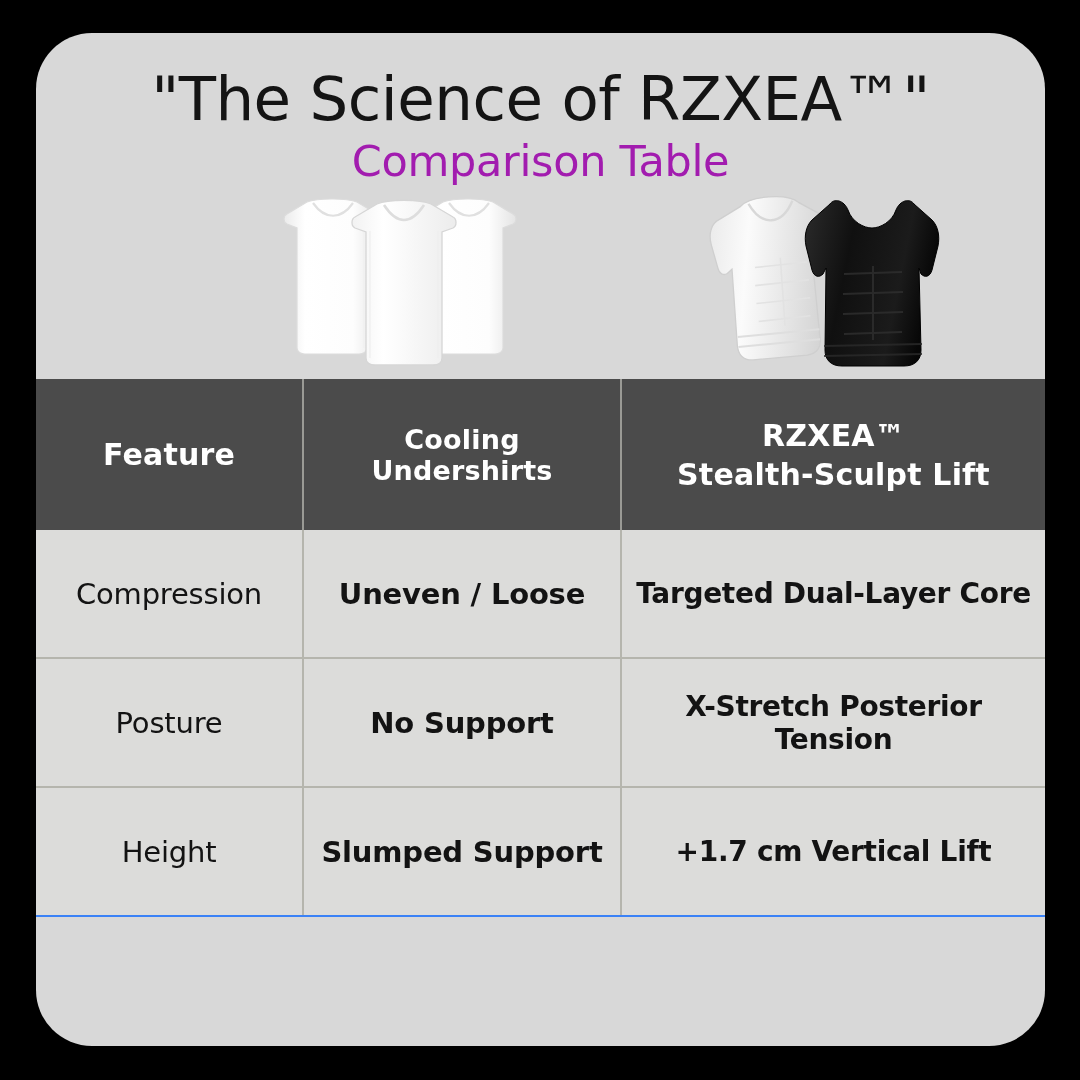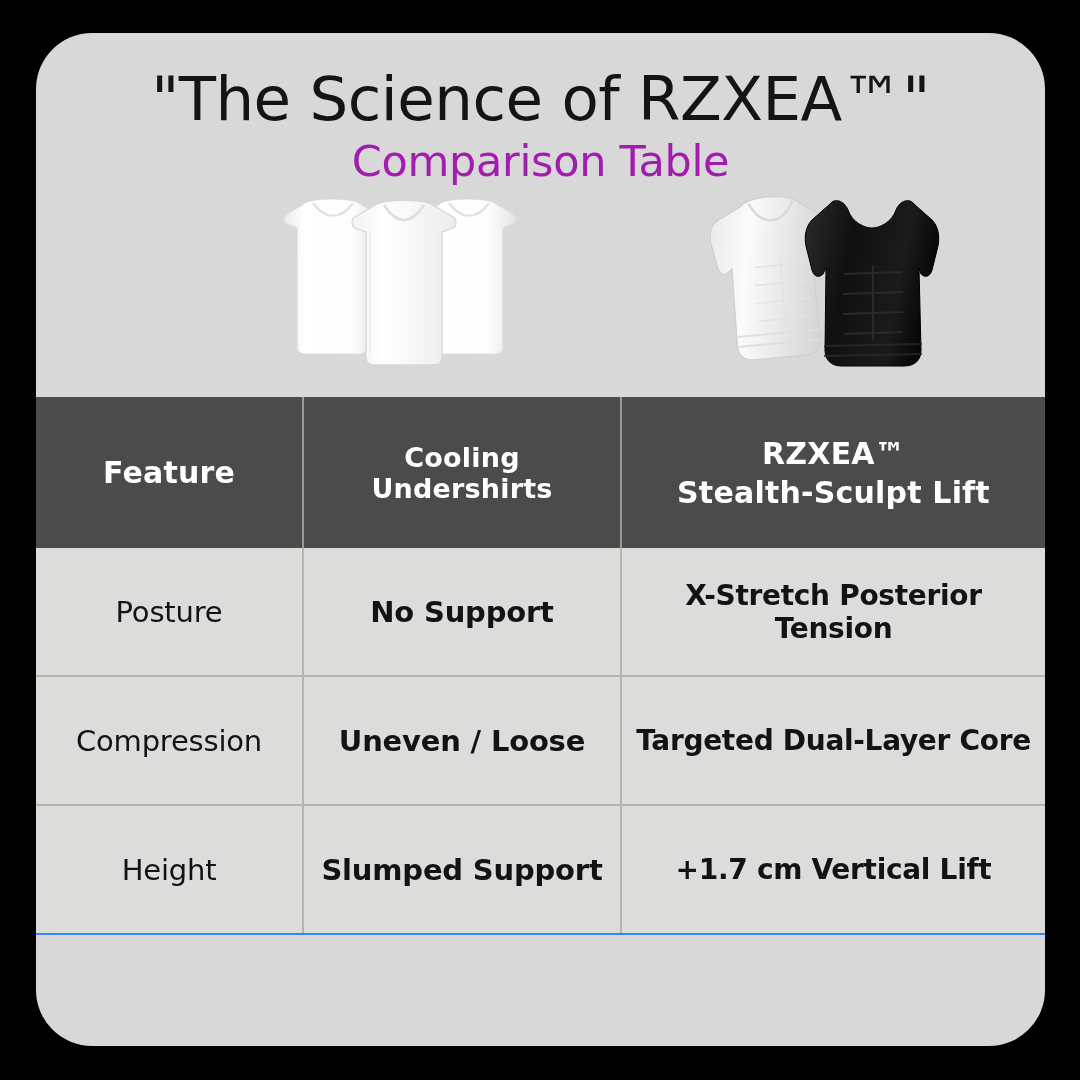--- a/index.html
+++ b/index.html
@@ -75,21 +75,21 @@
   #rzxea-product-image {
     left: 668px;
     width: 250px;
   }
   .product-group svg { display: block; }
 
   
   #comparison-table {
     position: absolute;
     left: 0;
-    top: 364px;
+    top: 346px;
     width: 1009px;
     border-collapse: collapse;
     table-layout: fixed;
   }
   #comparison-table col.c-feature  { width: 267px; }
   #comparison-table col.c-standard { width: 318px; }
   #comparison-table col.c-rzxea    { width: 424px; }
 
   #comparison-table thead th {
     background: #4b4b4b;
@@ -230,30 +230,30 @@
     </colgroup>
     <thead>
       <tr>
         <th class="th-feature">Feature</th>
         <th class="th-standard">Cooling Undershirts</th>
         <th class="th-rzxea"><span class="line1">RZXEA™</span><span class="line2">Stealth-Sculpt Lift</span></th>
       </tr>
     </thead>
     <tbody>
       <tr>
+        <td class="cell-feature">Compression</td>
+        <td class="cell-standard">Uneven / Loose</td>
+        <td class="cell-rzxea">Targeted Dual-Layer Core</td>
+      </tr>
+      <tr>
         <td class="cell-feature">Posture</td>
         <td class="cell-standard">No Support</td>
         <td class="cell-rzxea">X-Stretch Posterior Tension</td>
       </tr>
       <tr>
-        <td class="cell-feature">Compression</td>
-        <td class="cell-standard">Uneven / Loose</td>
-        <td class="cell-rzxea">Targeted Dual-Layer Core</td>
-      </tr>
-      <tr>
         <td class="cell-feature">Height</td>
         <td class="cell-standard">Slumped Support</td>
         <td class="cell-rzxea">+1.7 cm Vertical Lift</td>
       </tr>
     </tbody>
   </table>
 
 </div>
 
 </body></html>

